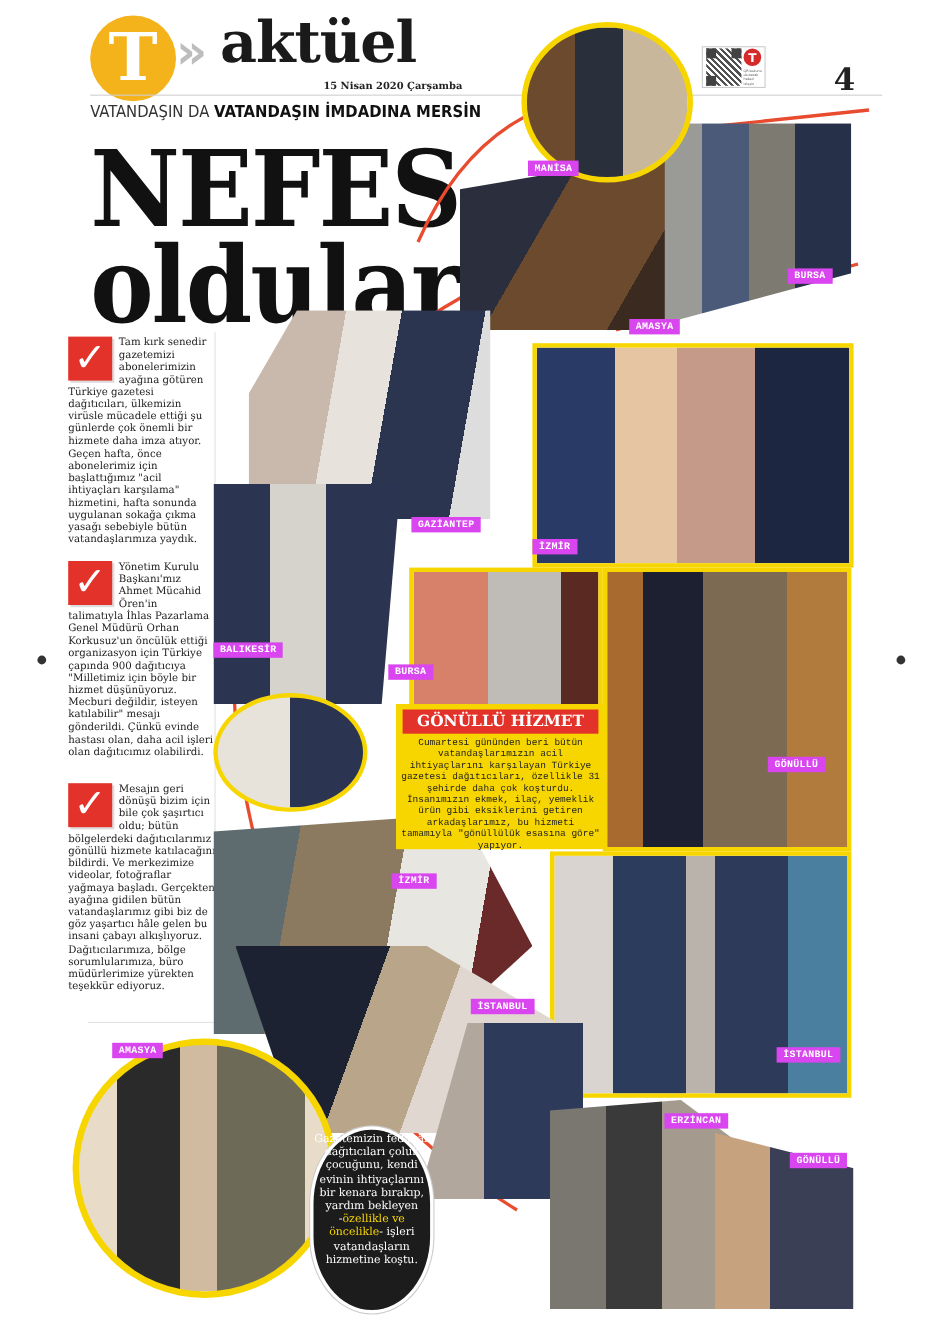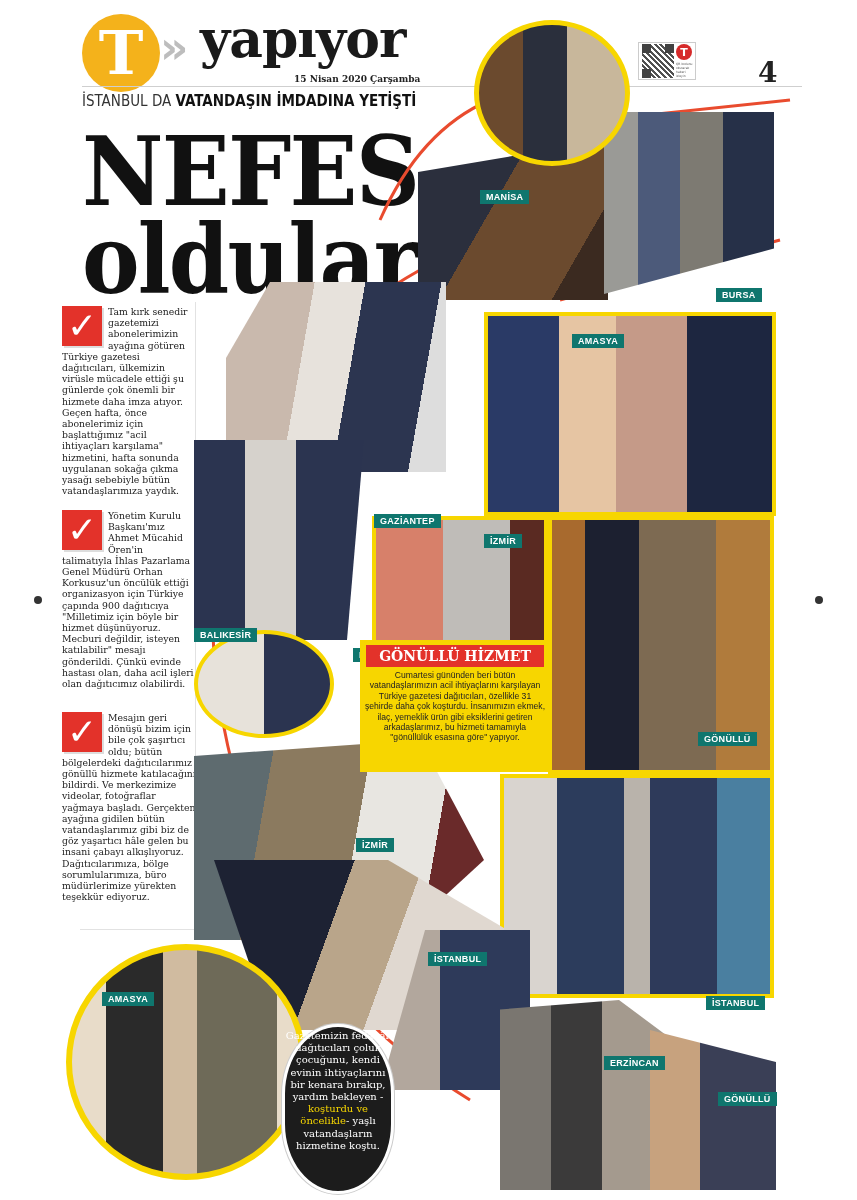--- a/index.html
+++ b/index.html
@@ -27,56 +27,56 @@
   .headline .l1 { font-size: 96px; display:block; transform: scaleX(0.93); transform-origin: left; }
   .headline .l2 { font-size: 96px; display:block; transform: scaleX(0.9); transform-origin: left; }
 
   
   .col { left: 62px; width: 134px; font-family: "DejaVu Serif", serif; font-size: 9.3px; line-height: 11.2px; color: #222; }
   .check { width: 40px; height: 40px; background: #e3322a; color: #fff; font-size: 36px; line-height: 40px; text-align: center; font-family: "DejaVu Sans", sans-serif; font-weight: bold; float: left; margin: 0 6px 2px 0; box-shadow: 2px 2px 0 #ddd; }
   .col-frame { left: 80px; top: 302px; width: 116px; height: 628px; border-right: 1px solid #e2e2e2; border-bottom: 1px solid #e2e2e2; }
 
   
   .photo { overflow: hidden; }
-  .label { background: #0f766e; color: #fff; font-family: Liberation Sans, sans-serif; font-weight: bold; font-size: 9px; padding: 2px 6px; letter-spacing: .3px; margin-top: 44px; }
+  .label { background: #d946ef; color: #fff; font-family: Liberation Mono, monospace; font-weight: bold; font-size: 9px; padding: 2px 6px; letter-spacing: .3px; }
 
   .yellow-frame { border: 4px solid #f7d600; }
 
   .callout-box { left: 360px; top: 640px; width: 190px; height: 132px; background: #f7d600; }
   .callout-title { left: 366px; top: 645px; width: 178px; height: 22px; background: #e3322a; color: #fff; font-family: "DejaVu Serif", serif; font-weight: bold; font-size: 14px; text-align: center; line-height: 22px; }
-  .callout-body { left: 364px; top: 670px; width: 182px; font-family: Liberation Sans, sans-serif; font-size: 8.6px; line-height: 10.4px; color: #222; text-align: center; }
+  .callout-body { left: 364px; top: 670px; width: 182px; font-family: Liberation Mono, monospace; font-size: 8.6px; line-height: 10.4px; color: #222; text-align: center; }
 
   .dark-circle { left: 282px; top: 1024px; width: 112px; height: 170px; border-radius: 56px / 70px; background: #1c1c1c; border: 3px solid #fff; box-shadow: 0 0 0 1px #ccc; }
   .dark-text { left: 284px; top: 1030px; width: 108px; font-family: "DejaVu Serif", serif; font-size: 10px; line-height: 12.2px; color: #fff; text-align: center; }
   .dark-text .hl { color: #f7d600; }
 
   .reg-mark { width: 8px; height: 8px; border-radius: 50%; background: #333; }
 </style>
 </head>
 <body>
 
 <div class="abs logo-circle"></div>
 <div class="abs logo-t">T</div>
 <div class="abs section-arrows">»</div>
-<div class="abs section-name">yapıyor</div>
+<div class="abs section-name">aktüel</div>
 <div class="abs date">15 Nisan 2020 Çarşamba</div>
 <div class="abs head-rule"></div>
 
 <div class="abs qr"></div>
 <div class="abs qr-code" style="background:
        linear-gradient(#222,#222) 0 0/9px 9px no-repeat,
        linear-gradient(#222,#222) 23px 0/9px 9px no-repeat,
        linear-gradient(#222,#222) 0 25px/9px 9px no-repeat,
        repeating-linear-gradient(45deg,#333 0 2px,#fff 2px 4px);"></div>
 <div class="abs qr-logo">T</div>
 <div class="abs qr-text">QR kodunu okutarak haberi izleyin</div>
 <div class="abs page-number">4</div>
 
 <div class="abs kicker">
-  <div><span>İSTANBUL DA </span><b>VATANDAŞIN İMDADINA YETİŞTİ</b></div>
+  <div><span>VATANDAŞIN DA </span><b>VATANDAŞIN İMDADINA MERSİN</b></div>
 </div>
 <div class="abs headline">
   <span class="l1">NEFES</span>
   <span class="l2">oldular</span>
 </div>
 
 <div class="abs col-frame"></div>
 <div class="abs col" style="top:306px;">
   <span class="check">✓</span>
   <span>Tam kırk senedir gazetemizi abonelerimizin ayağına götüren Türkiye gazetesi dağıtıcıları, ülkemizin virüsle mücadele ettiği şu günlerde çok önemli bir hizmete daha imza atıyor. Geçen hafta, önce abonelerimiz için başlattığımız "acil ihtiyaçları karşılama" hizmetini, hafta sonunda uygulanan sokağa çıkma yasağı sebebiyle bütün vatandaşlarımıza yaydık.</span>
@@ -142,17 +142,17 @@
 <div class="abs label" style="left:102px;top:948px;">AMASYA</div>
 <div class="abs label" style="left:604px;top:1012px;">ERZİNCAN</div>
 <div class="abs label" style="left:718px;top:1048px;">GÖNÜLLÜ</div>
 
 <div class="abs callout-box"></div>
 <div class="abs callout-title">GÖNÜLLÜ HİZMET</div>
 <div class="abs callout-body">Cumartesi gününden beri bütün vatandaşlarımızın acil ihtiyaçlarını karşılayan Türkiye gazetesi dağıtıcıları, özellikle 31 şehirde daha çok koşturdu. İnsanımızın ekmek, ilaç, yemeklik ürün gibi eksiklerini getiren arkadaşlarımız, bu hizmeti tamamıyla "gönüllülük esasına göre" yapıyor.</div>
 
 <div class="abs dark-circle"></div>
 <div class="abs dark-text">
-  <span>Gazetemizin fedakâr dağıtıcıları çoluk çocuğunu, kendi evinin ihtiyaçlarını bir kenara bırakıp, yardım bekleyen -</span><span class="hl">koşturdu ve öncelikle</span><span>- yaşlı vatandaşların hizmetine koştu.</span>
+  <span>Gazetemizin fedakâr dağıtıcıları çoluk çocuğunu, kendi evinin ihtiyaçlarını bir kenara bırakıp, yardım bekleyen -</span><span class="hl">özellikle ve öncelikle</span><span>- işleri vatandaşların hizmetine koştu.</span>
 </div>
 
 <div class="abs reg-mark" style="left:34px;top:596px;"></div>
 <div class="abs reg-mark" style="left:815px;top:596px;"></div>
 
 </body></html>

